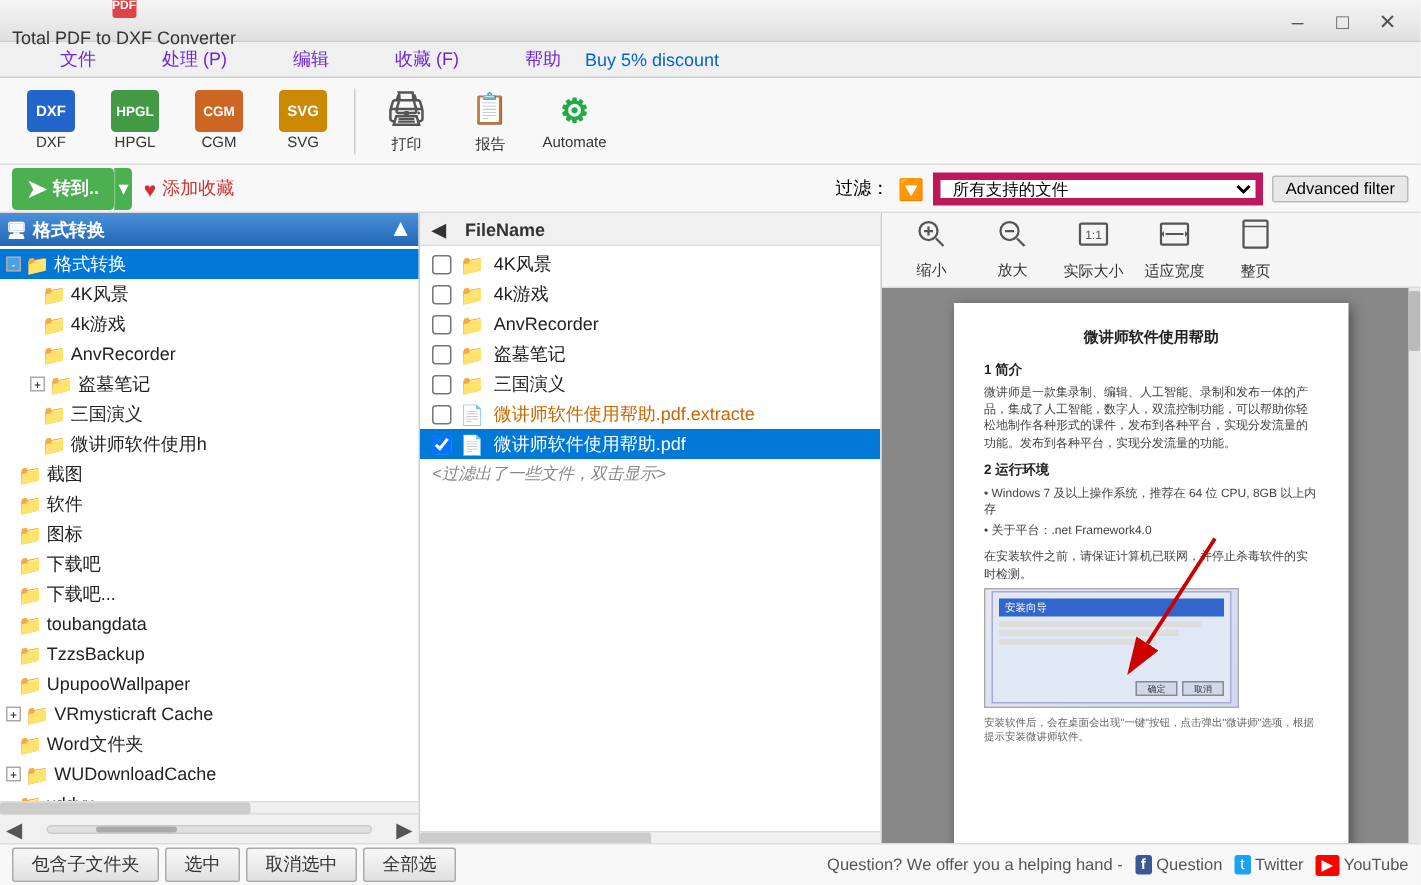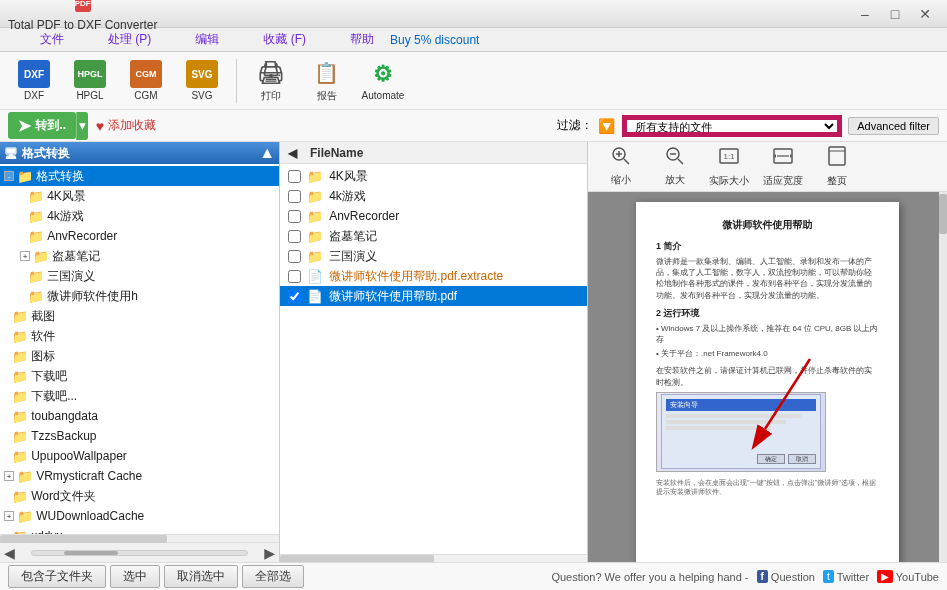--- a/index.html
+++ b/index.html
@@ -561,20 +561,21 @@
         <span class="file-icon" style="color:#e8a020;">📄</span>
         <span style="color:#cc6600;">微讲师软件使用帮助.pdf.extracte</span>
       </div>
 
       <div class="file-row selected">
         <input type="checkbox" checked="" style="">
         <span class="file-icon" style="color:white;">📄</span>
         <span>微讲师软件使用帮助.pdf</span>
       </div>
 
+      <div class="file-filter-msg">&lt;过滤出了一些文件，双击显示&gt;</div>
     </div>
 
     <div style="height:8px;background:#f0f0f0;border-top:1px solid #ddd;position:relative;">
       <div style="position:absolute;left:0;top:0;width:50%;height:8px;background:#ccc;border-radius:2px;"></div>
     </div>
   </div>
 
   <div class="preview-panel">
     <div class="preview-toolbar">
       <div class="preview-btn">

